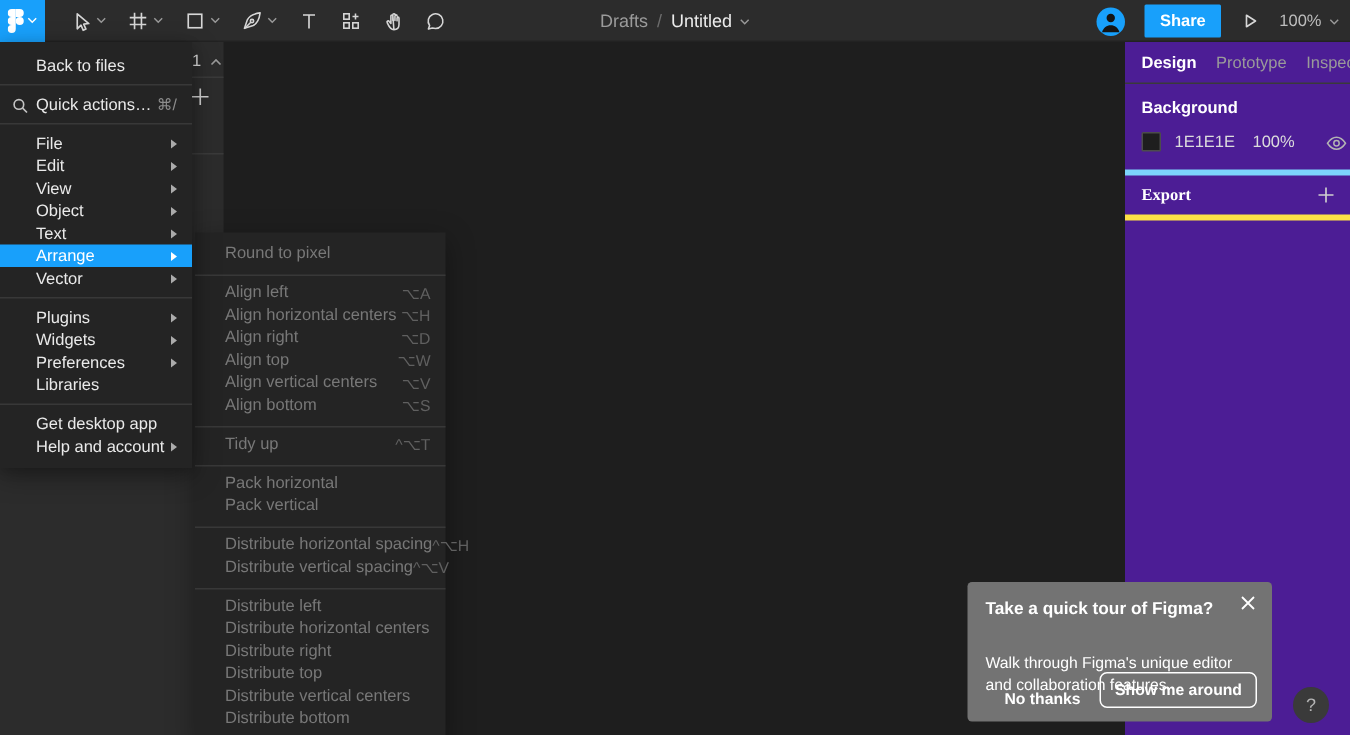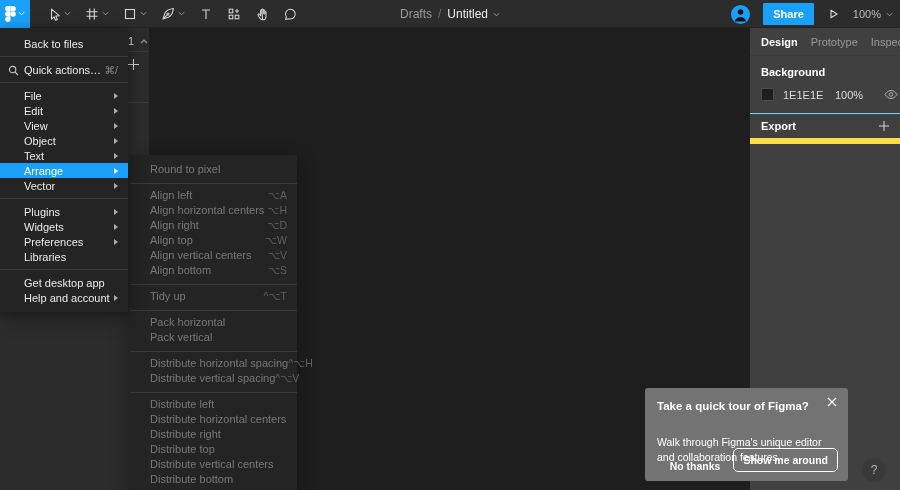--- a/index.html
+++ b/index.html
@@ -100,41 +100,41 @@
   }
   .s-item {
     height:15px; display:flex; align-items:flex-start;
     padding:0 10px 0 20px; color:#787878; white-space:nowrap; cursor:default;
   }
   .s-shortcut { margin-left:auto; color:#606060; font-size:10.5px; }
 
   
   .right-panel {
     position:absolute; right:0; top:28px; bottom:0; width:150px;
-    background:#404040; z-index:5;margin-left:24px;
+    background:#4c1d95; z-index:5;margin-left:24px;
   }
   .rp-tabs {
     height:28px; display:flex; align-items:center; gap:13px;
     padding:0 11px; border-bottom:1px solid #3a3a3a;
   }
   .rp-tab { color:#9a9a9a; cursor:pointer; }
   .rp-tab.active { color:#ffffff; font-weight:700; }
-  .rp-section { padding:10px 2px 12px 11px; border-bottom:1px solid #7dd3fc; }
+  .rp-section { padding:10px 2px 12px 11px; border-bottom:4px solid #7dd3fc; }
   .rp-title { color:#fff; font-weight:700; }
-  .bg-row { display:flex; align-items:center; margin-top:10px; }
+  .bg-row { display:flex; align-items:flex-end; margin-top:10px; }
   .swatch {
     width:13px; height:13px; background:#1e1e1e;
     border:1px solid #4c4c4c; border-radius:1px; cursor:pointer;
   }
   .bg-hex { margin-left:9px; width:52px; color:#dcdcdc; cursor:text; }
   .bg-opacity { color:#dcdcdc; cursor:text; }
   .eye { margin-left:auto; cursor:pointer; }
   .rp-row {
     height:30px; display:flex; align-items:center;
-    padding:0 10px 0 11px; border-bottom:6px solid #fde047;
+    padding:0 10px 0 11px; border-bottom:4px solid #fde047;font-family:Liberation Serif, serif;
   }
   .rp-plus { margin-left:auto; cursor:pointer; }
 
   
   .toast {
     position:absolute; left:645px; top:388px; width:203px; height:93px;
     background:#737373; border-radius:3px; color:#fff; padding:12px;
     z-index:50;
   }
   .toast-title { font-weight:700; font-size:11.5px; }

